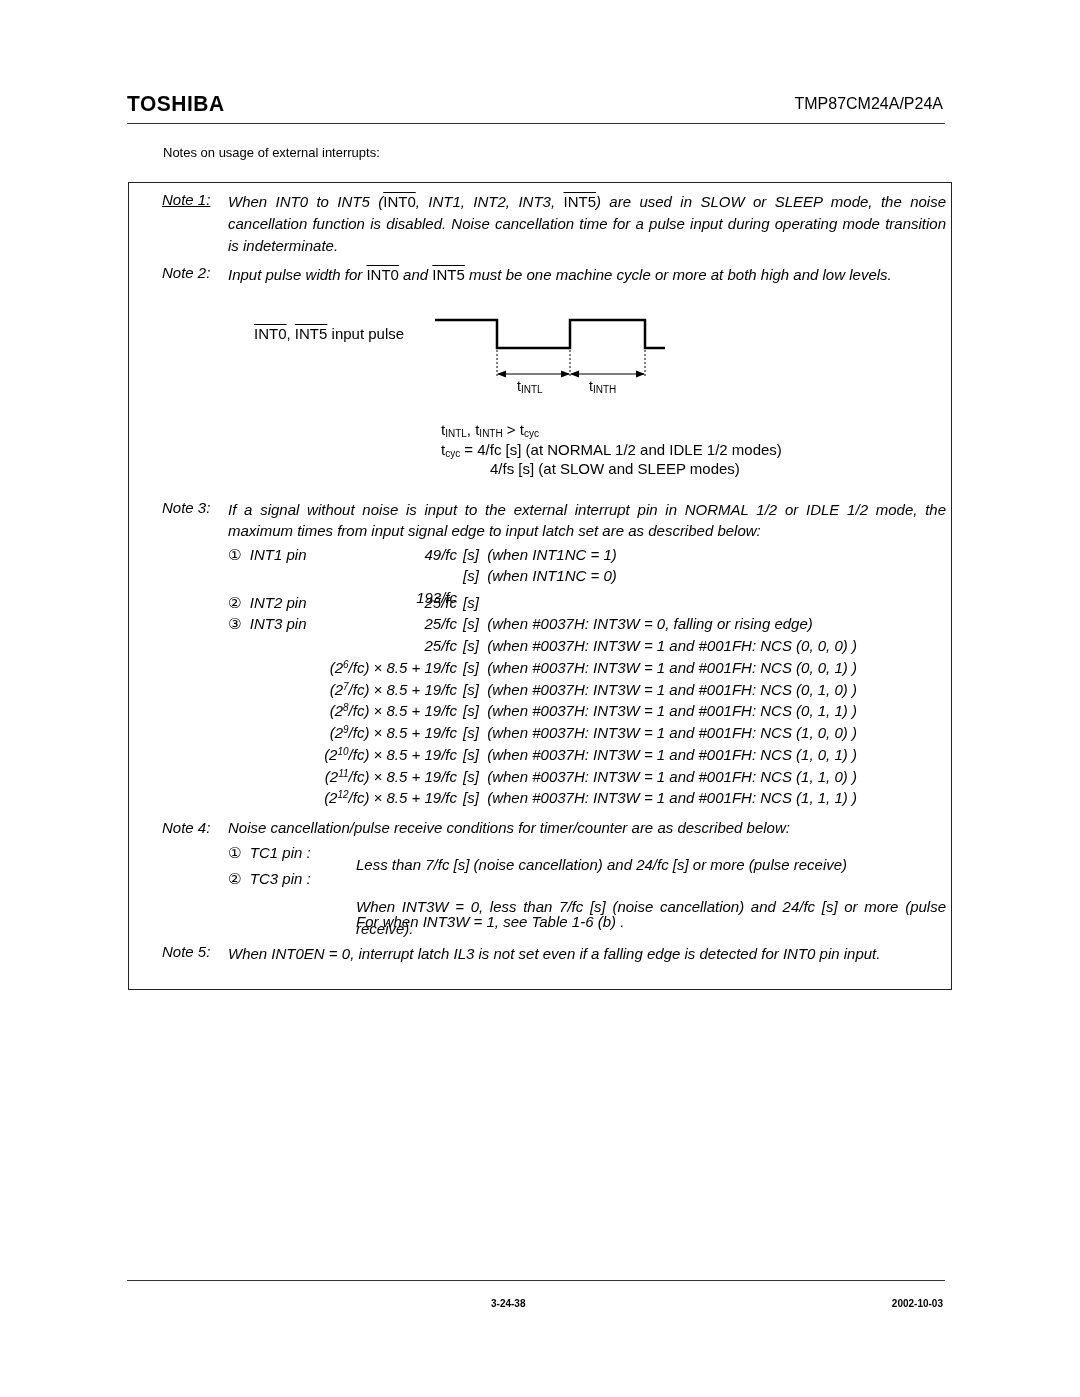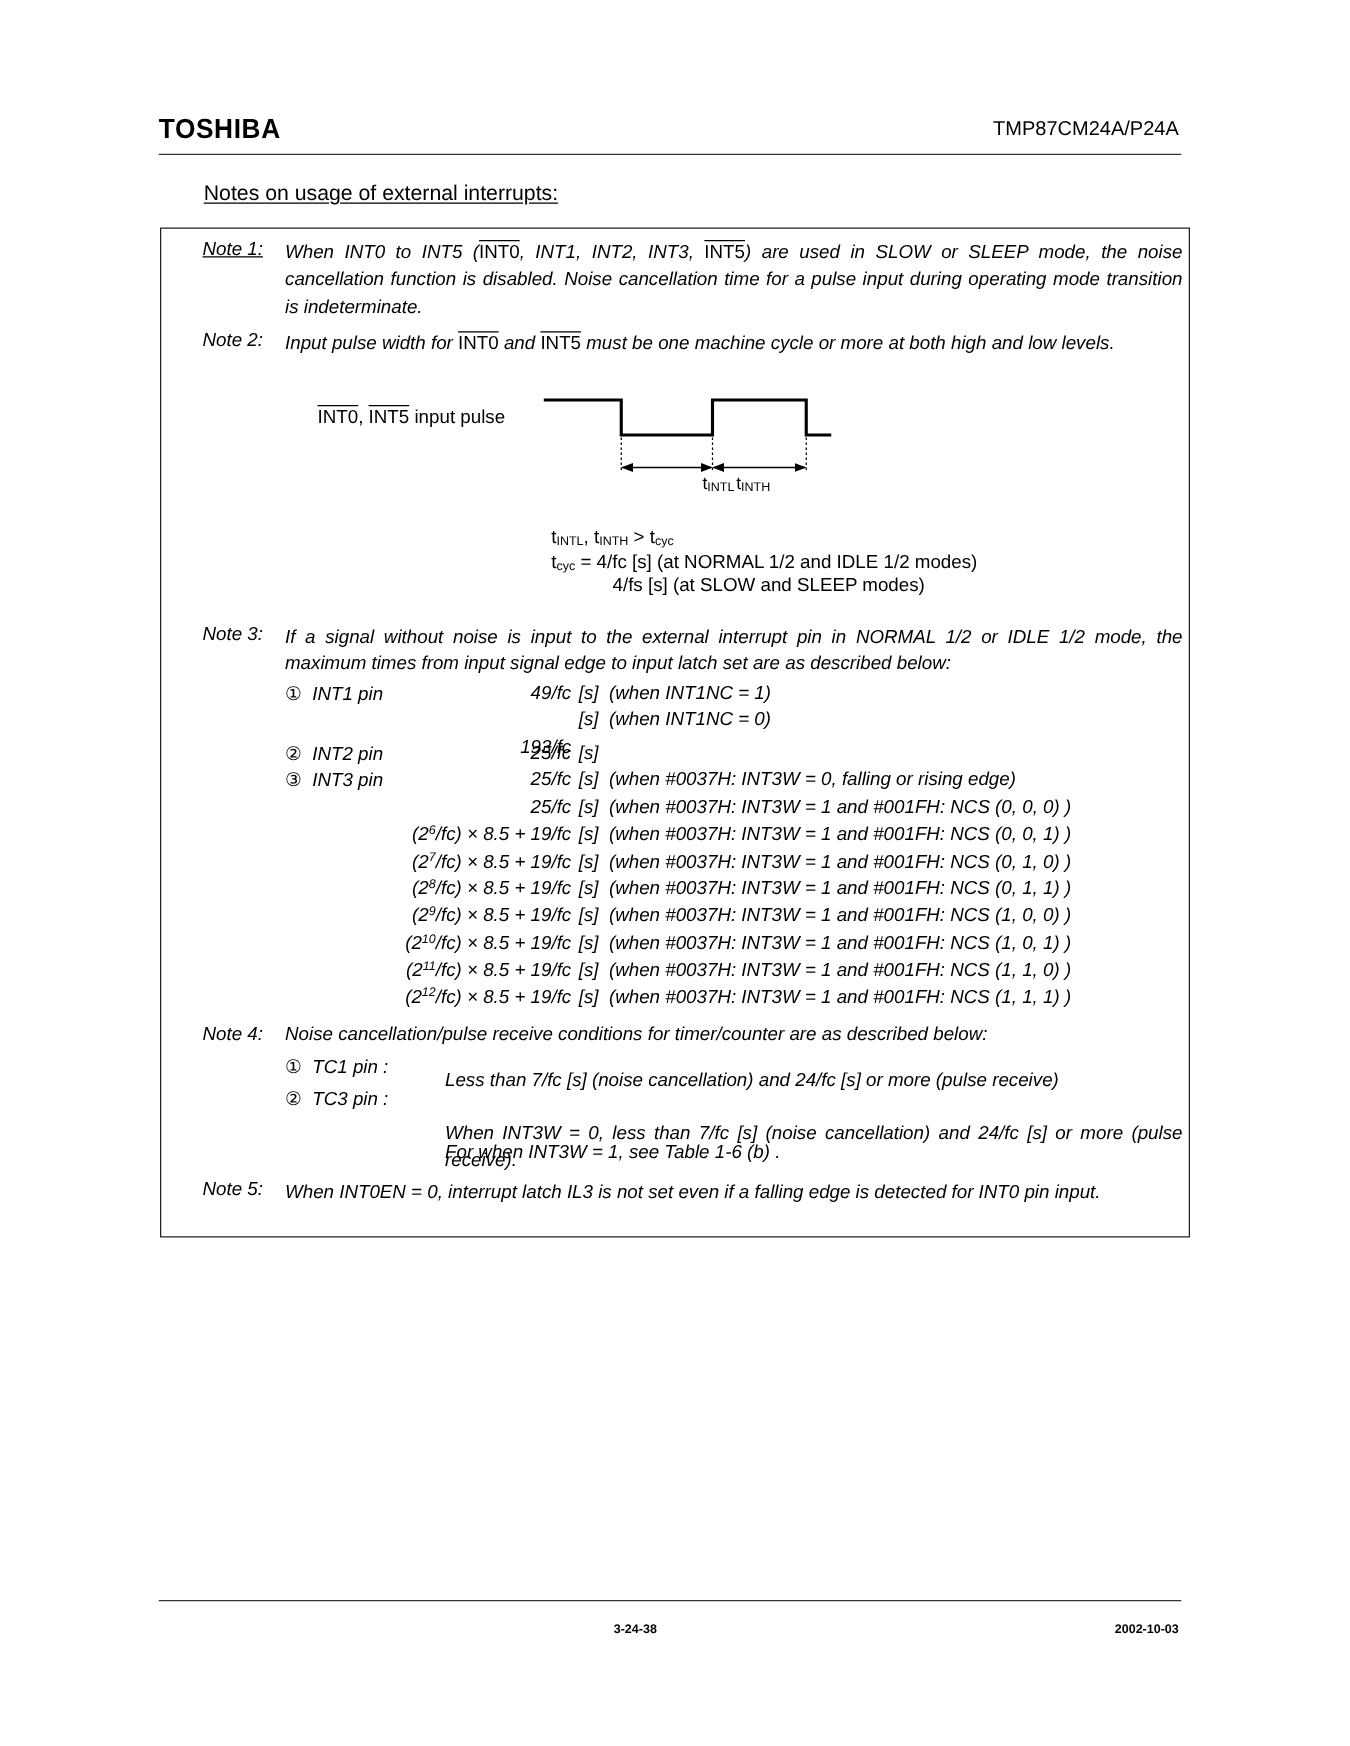--- a/index.html
+++ b/index.html
@@ -12,21 +12,21 @@
       left: 127px; top: 92px; font-family: "Liberation Sans", sans-serif;
       font-weight: bold; font-size: 21px; letter-spacing: 0.5px; transform: scaleY(1.05);
     }
     .docid {
       right: 137px; top: 95px; font-family: "Liberation Sans", sans-serif;
       font-size: 16px; font-weight: 500;
     }
     .hrule { position: absolute; left: 127px; width: 818px; height: 0; border-top: 1.5px solid #333; }
     .section-title {
       left: 163px; top: 145px; font-family: "Liberation Sans", sans-serif;
-      font-size: 17px; text-decoration: underline; text-underline-offset: 2px;
+      font-size: 13px; text-underline-offset: 2px;
     }
     .notes-box {
       position: absolute; left: 128px; top: 182px; width: 824px; height: 808px;
       border: 1.3px solid #222; box-sizing: border-box;
     }
     .it { font-family: "Liberation Sans", sans-serif; font-style: italic; font-size: 15px; }
     .rm { font-family: "Liberation Sans", sans-serif; font-size: 15px; }
     .label { left: 162px; }
     .body { left: 228px; width: 718px; white-space: normal; text-align: justify; text-align-last: left; line-height: 22px; }
     .ov { text-decoration: overline; }
@@ -64,21 +64,21 @@
       <path d="M8,0 L0,3 L8,6 Z" fill="#000"></path>
     </marker>
   </defs>
   <polyline points="15,10 77,10 77,38 150,38 150,10 225,10 225,38 245,38" fill="none" stroke="#000" stroke-width="2.5"></polyline>
   <line x1="77" y1="40" x2="77" y2="66" stroke="#000" stroke-width="1" stroke-dasharray="2,2"></line>
   <line x1="150" y1="40" x2="150" y2="66" stroke="#000" stroke-width="1" stroke-dasharray="2,2"></line>
   <line x1="225" y1="40" x2="225" y2="66" stroke="#000" stroke-width="1" stroke-dasharray="2,2"></line>
   <line x1="78" y1="64" x2="149" y2="64" stroke="#000" stroke-width="1.2" marker-start="url(#ahs)" marker-end="url(#ah)"></line>
   <line x1="151" y1="64" x2="224" y2="64" stroke="#000" stroke-width="1.2" marker-start="url(#ahs)" marker-end="url(#ah)"></line>
 </svg>
-<div class="abs rm" style="left:517px; top:378px; font-size:14px;margin-left:45px;"><span>t</span><sub>INTL</sub></div>
+<div class="abs rm" style="left:517px; top:378px; font-size:14px;"><span>t</span><sub>INTL</sub></div>
 <div class="abs rm" style="left:589px; top:378px; font-size:14px;"><span>t</span><sub>INTH</sub></div>
 
 <div class="abs rm" style="left:441px; top:421px;"><span>t</span><sub>INTL</sub><span>, t</span><sub>INTH</sub><span> &gt; t</span><sub>cyc</sub></div>
 <div class="abs rm" style="left:441px; top:441px;"><span>t</span><sub>cyc</sub><span> = 4/fc [s] (at NORMAL 1/2 and IDLE 1/2 modes)</span></div>
 <div class="abs rm" style="left:490px; top:460px;">4/fs [s] (at SLOW and SLEEP modes)</div>
 
 <div class="abs it label" style="top:499px;">Note 3:</div>
 <div class="abs it body" style="top:499px; line-height:21px;">If a signal without noise is input to the external interrupt pin in NORMAL 1/2 or IDLE 1/2 mode, the maximum times from input signal edge to input latch set are as described below:</div>
 
 <div class="abs it" style="left:228px; top:546px;"><span class="circ">①</span>&nbsp; <span>INT1 pin</span></div>

